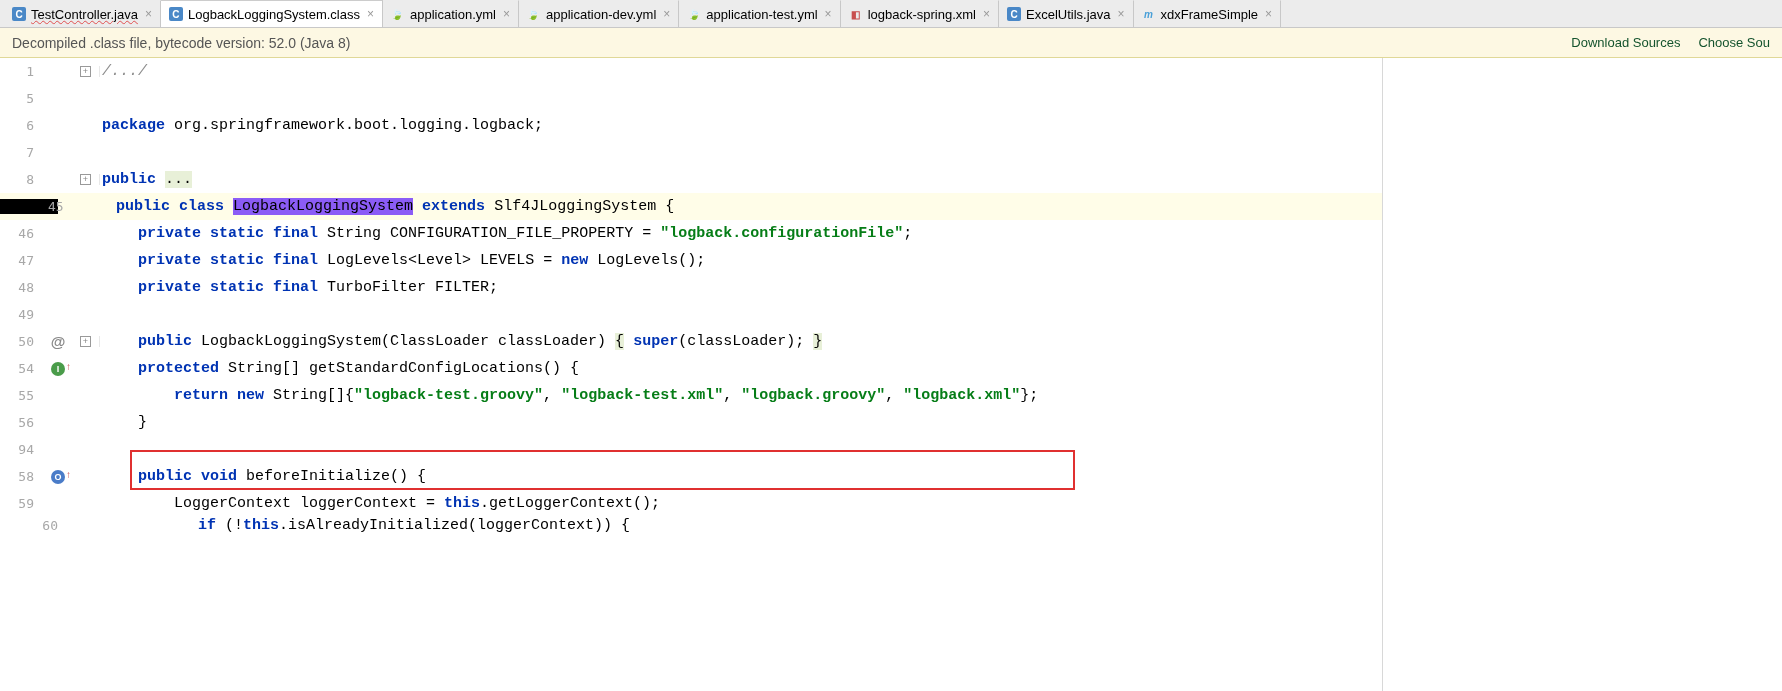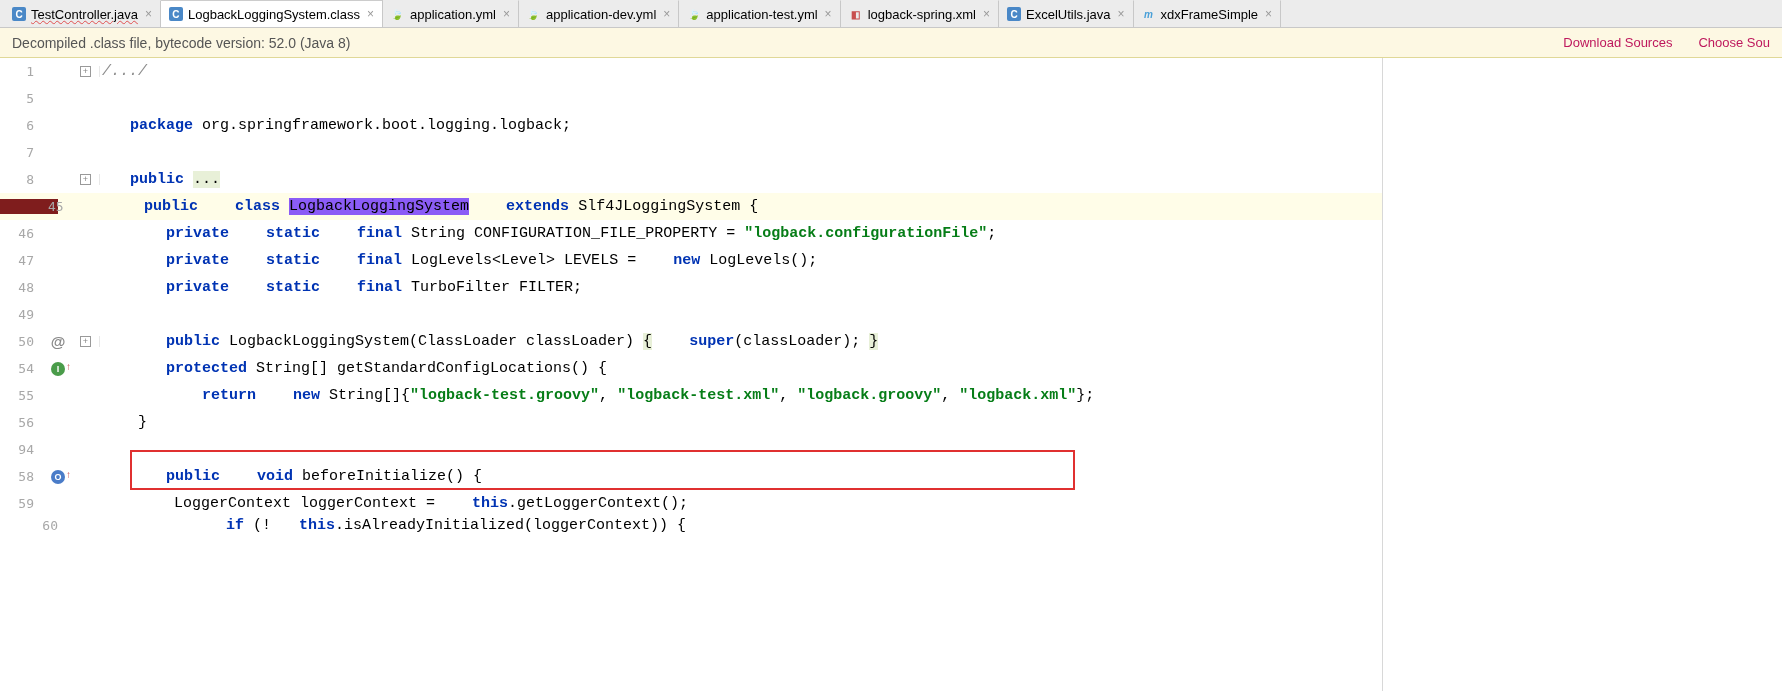--- a/index.html
+++ b/index.html
@@ -8,38 +8,38 @@
 .tab-bar { display: flex; background: #ececec; border-bottom: 1px solid #c8c8c8; height: 28px; align-items: stretch; padding-left: 4px; overflow: hidden; }
 .tab { display: flex; align-items: center; padding: 0 8px; border-right: 1px solid #c8c8c8; background: #ececec; cursor: pointer; white-space: nowrap; gap: 5px; border-top: 1px solid transparent; }
 .tab.active { background: #fff; border-top: 1px solid #ccc; border-bottom: 1px solid #fff; margin-bottom: -1px; }
 .tab .close { color: #999; font-size: 12px; margin-left: 2px; }
 .tab .underline { text-decoration: underline wavy #e05050; text-decoration-thickness: 1px; }
 .file-icon { width: 14px; height: 14px; display: inline-flex; align-items: center; justify-content: center; font-size: 10px; font-weight: bold; border-radius: 2px; }
 
 .notice-bar { background: #fdf8e3; height: 30px; display: flex; align-items: center; padding: 0 12px; border-bottom: 1px solid #e0d898; justify-content: space-between; }
 .notice-bar .left { color: #555; font-size: 14px; }
 .notice-bar .right { display: flex; gap: 18px; }
-.notice-bar .right a { color: #be185d; text-decoration: none; cursor: pointer; margin-left: 8px; }
+.notice-bar .right a { color: #14532d; text-decoration: none; cursor: pointer; }
 
 .editor { display: flex; height: calc(100vh - 58px); }
 .right-pane { width: 400px; border-left: 1px solid #d8d8d8; background: #fff; }
 
 .line { display: flex; height: 27px; align-items: center; }
 .line-num { width: 44px; text-align: right; padding-right: 10px; color: #a8a8a8; font-family: Consolas, monospace; font-size: 13px; }
 .line-marker { width: 28px; display: flex; align-items: center; justify-content: center; }
 .line-fold { width: 28px; display: flex; align-items: center; justify-content: center; border-right: 1px solid #e8e8e8; }
 .line-code { flex: 1; font-family: "Courier New", Consolas, monospace; font-size: 15px; padding-left: 2px; white-space: pre; }
 .line.current { background: #fffde8; }
-.line.current .line-num { background: #7f1d1d; padding-left: 48px; }
+.line.current .line-num { background: #000000; padding-left: 48px; }
 .line.current .line-marker { background: #fffde8; }
 .line.current .line-fold { background: #fffde8; }
 
 .box-icon { width: 11px; height: 11px; border: 1px solid #999; display: inline-flex; align-items: center; justify-content: center; font-size: 9px; color: #888; line-height: 1; background: #fff; }
 
-.kw { color: #0033b3; font-weight: bold; margin-left: 28px; }
+.kw { color: #0033b3; font-weight: bold; }
 .str { color: #067d17; font-weight: bold; }
 .comment { color: #8c8c8c; font-style: italic; }
 .brace-hl { background: #e8f0d8; }
 .class-hl { background: #8b5cf6; }
 
 .circle-marker { width: 14px; height: 14px; border-radius: 50%; display: inline-flex; align-items: center; justify-content: center; font-size: 9px; font-weight: bold; color: #fff; position: relative; }
 .circle-marker.green { background: #4a9c4a; }
 .circle-marker.blue { background: #4a7cc8; }
 .arrow-up { position: absolute; right: -6px; top: -1px; font-size: 10px; color: #c85050; }
 .at-sign { color: #888; font-size: 15px; font-weight: bold; }

